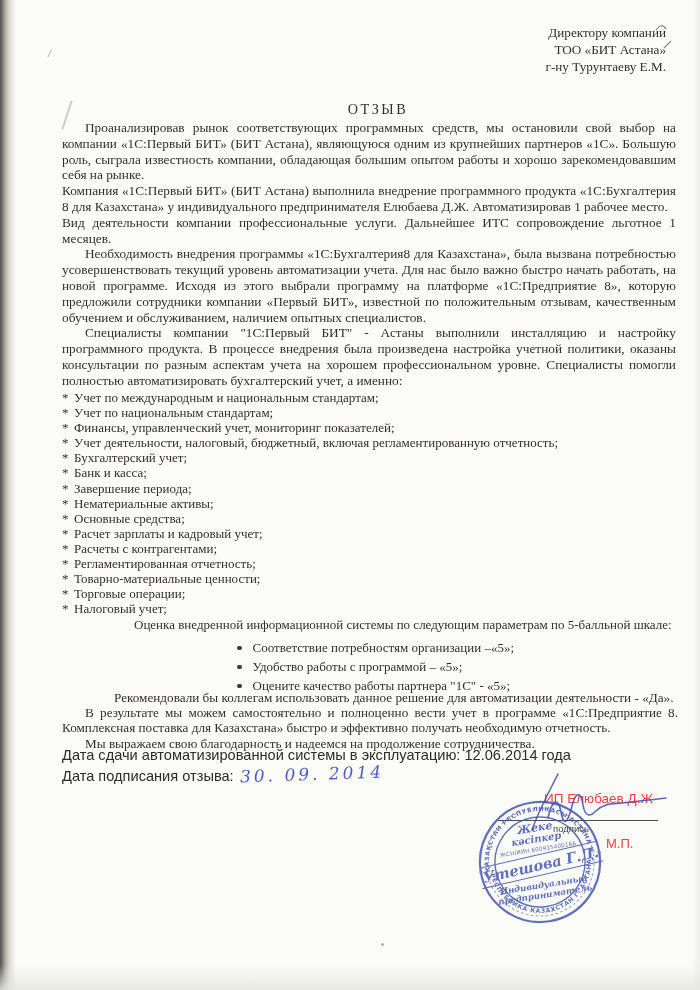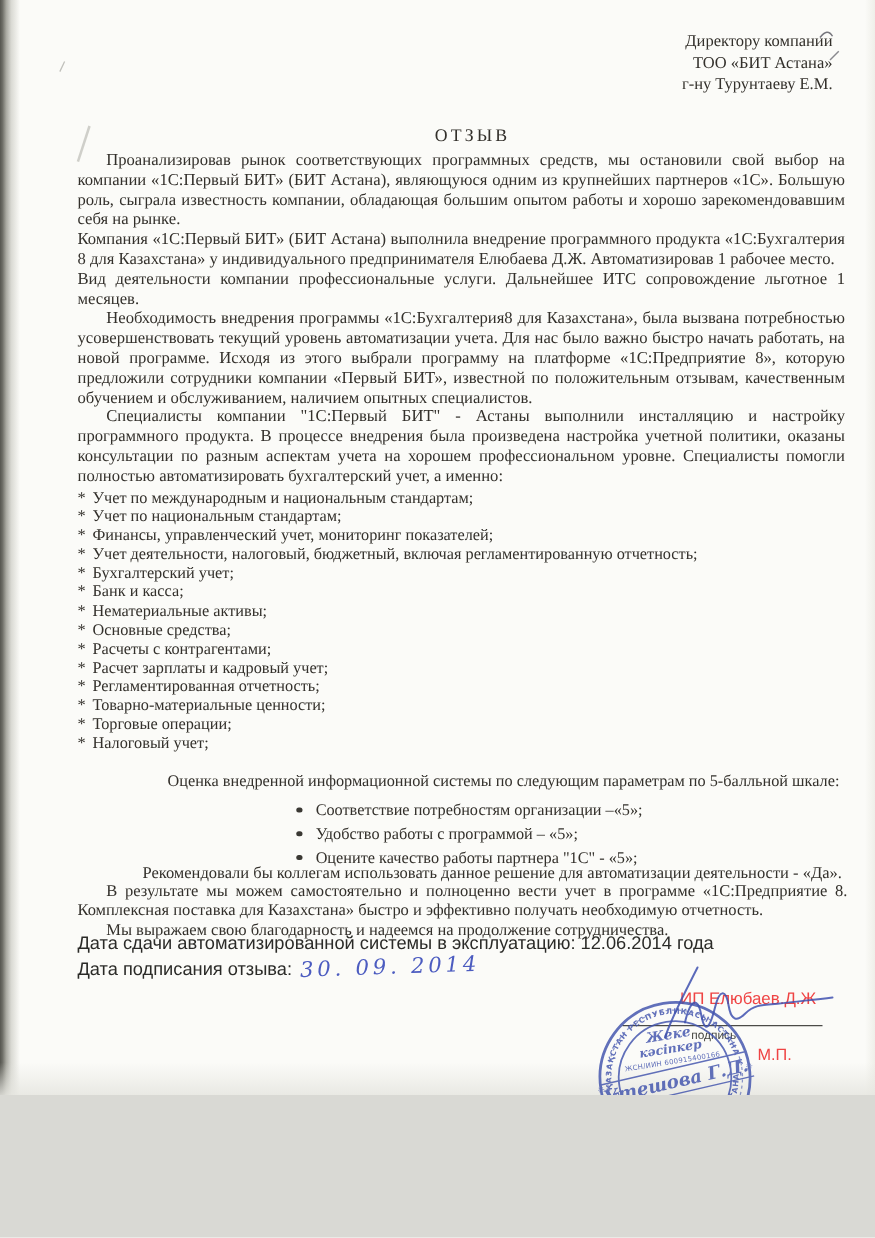--- a/index.html
+++ b/index.html
@@ -1,17 +1,17 @@
 <!DOCTYPE html>
 <html lang="ru" style="--paper: #fbfbf8; --ink: #33302b; --stamp-blue: #4254ad; --handwriting-blue: #4c5cc0;"><head>
 <meta charset="utf-8">
 <style>
   html,body{margin:0;padding:0;background:#d9d9d4;}
   .page{
-    position:relative;width:700px;height:876px;margin:0 auto;
+    position:relative;width:700px;height:990px;margin:0 auto;
     background:var(--paper,#fbfbf8);overflow:hidden;
     font-family:"Liberation Serif", serif;color:var(--ink,#33302b);
   }
   
   .edge-left{position:absolute;left:0;top:0;width:16px;height:100%;
     background:linear-gradient(90deg,#55554f 0,#6e6e67 2px,#a9a9a1 5px,#d9d9d3 9px,rgba(250,250,248,0) 16px);}
   .edge-bottom{position:absolute;left:0;bottom:0;width:100%;height:26px;
     background:linear-gradient(180deg,rgba(234,234,228,0) 0,#e6e6e0 100%);opacity:.85;}
   .edge-right{position:absolute;right:0;top:0;width:8px;height:100%;
     background:linear-gradient(270deg,#efefe9 0,rgba(250,250,248,0) 8px);}
@@ -107,24 +107,25 @@
     <p class="ind">Специалисты компании "1С:Первый БИТ" - Астаны выполнили инсталляцию и настройку программного продукта. В процессе внедрения была произведена настройка учетной политики, оказаны консультации по разным аспектам учета на хорошем профессиональном уровне. Специалисты помогли полностью автоматизировать бухгалтерский учет, а именно:</p>
   </div>
 
   <div class="features">
     <div class="feat"><span class="mark">*</span><span>Учет по международным и национальным стандартам;</span></div>
     <div class="feat"><span class="mark">*</span><span>Учет по национальным стандартам;</span></div>
     <div class="feat"><span class="mark">*</span><span>Финансы, управленческий учет, мониторинг показателей;</span></div>
     <div class="feat"><span class="mark">*</span><span>Учет деятельности, налоговый, бюджетный, включая регламентированную отчетность;</span></div>
     <div class="feat"><span class="mark">*</span><span>Бухгалтерский учет;</span></div>
     <div class="feat"><span class="mark">*</span><span>Банк и касса;</span></div>
+    <div class="feat"><span class="mark">*</span><span>Завершение периода;</span></div>
     <div class="feat"><span class="mark">*</span><span>Нематериальные активы;</span></div>
     <div class="feat"><span class="mark">*</span><span>Основные средства;</span></div>
+    <div class="feat"><span class="mark">*</span><span>Расчет зарплаты и кадровый учет;</span></div>
     <div class="feat"><span class="mark">*</span><span>Расчеты с контрагентами;</span></div>
-    <div class="feat"><span class="mark">*</span><span>Расчет зарплаты и кадровый учет;</span></div>
     <div class="feat"><span class="mark">*</span><span>Регламентированная отчетность;</span></div>
     <div class="feat"><span class="mark">*</span><span>Товарно-материальные ценности;</span></div>
     <div class="feat"><span class="mark">*</span><span>Торговые операции;</span></div>
     <div class="feat"><span class="mark">*</span><span>Налоговый учет;</span></div>
   </div>
 
   <div class="rating">
     <div class="rating-intro">Оценка внедренной информационной системы по следующим параметрам по 5-балльной шкале:</div>
     <div class="rating-items">
       <div class="rating-item"><span class="dot"></span><span>Соответствие потребностям организации –«5»;</span></div>

